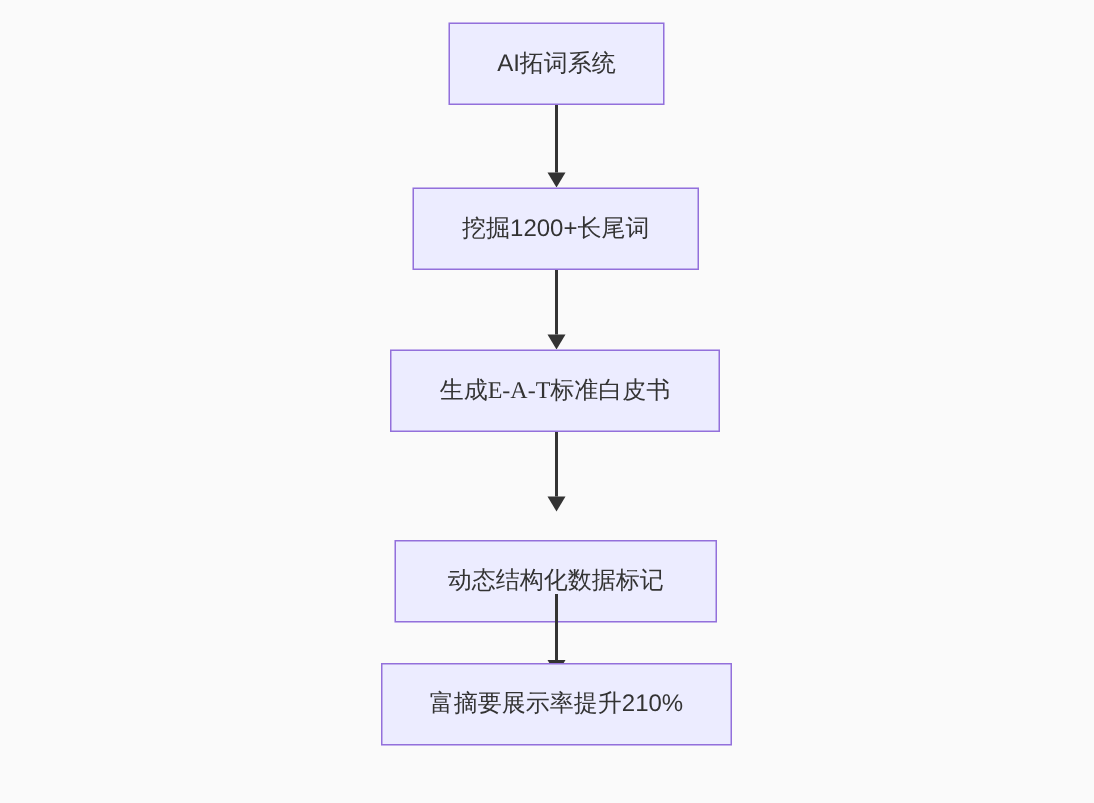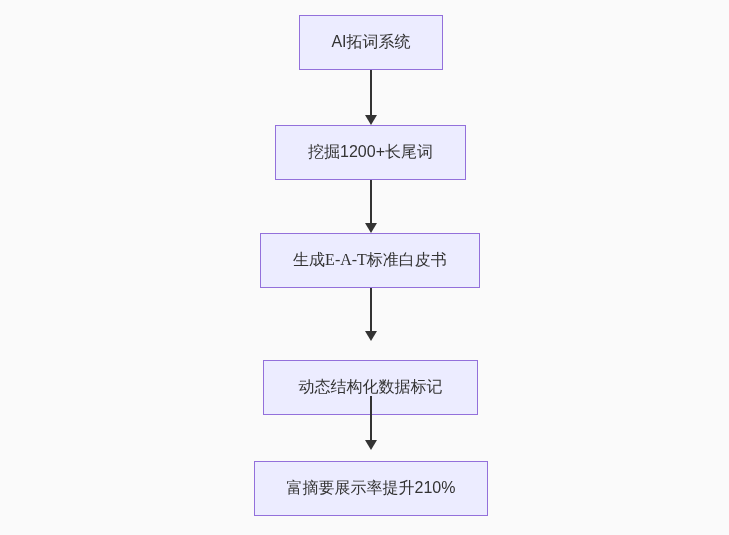--- a/index.html
+++ b/index.html
@@ -48,21 +48,21 @@
     height: 0;
     border-left: 6px solid transparent;
     border-right: 6px solid transparent;
     border-top: 10px solid #333333;
   }
   
   #node-0 { left: 299px; top: 15px;  width: 144px; height: 55px; }
   #node-1 { left: 275px; top: 125px; width: 191px; height: 55px; align-items: center; }
   #node-2 { left: 260px; top: 233px; width: 220px; height: 55px; font-family: Liberation Serif, serif; }
   #node-3 { left: 263px; top: 341px; width: 215px; height: 55px; margin-top: 19px; }
-  #node-4 { left: 254px; top: 461px; width: 234px; height: 55px; }
+  #node-4 { left: 254px; top: 442px; width: 234px; height: 55px; }
   
   #edge-0 { left: 365px; top: 70px;  height: 55px; }
   #edge-1 { left: 365px; top: 180px; height: 53px; }
   #edge-2 { left: 365px; top: 288px; height: 53px; }
   #edge-3 { left: 365px; top: 396px; height: 54px; }
 </style>
 </head>
 <body>
 
 <div class="canvas">

